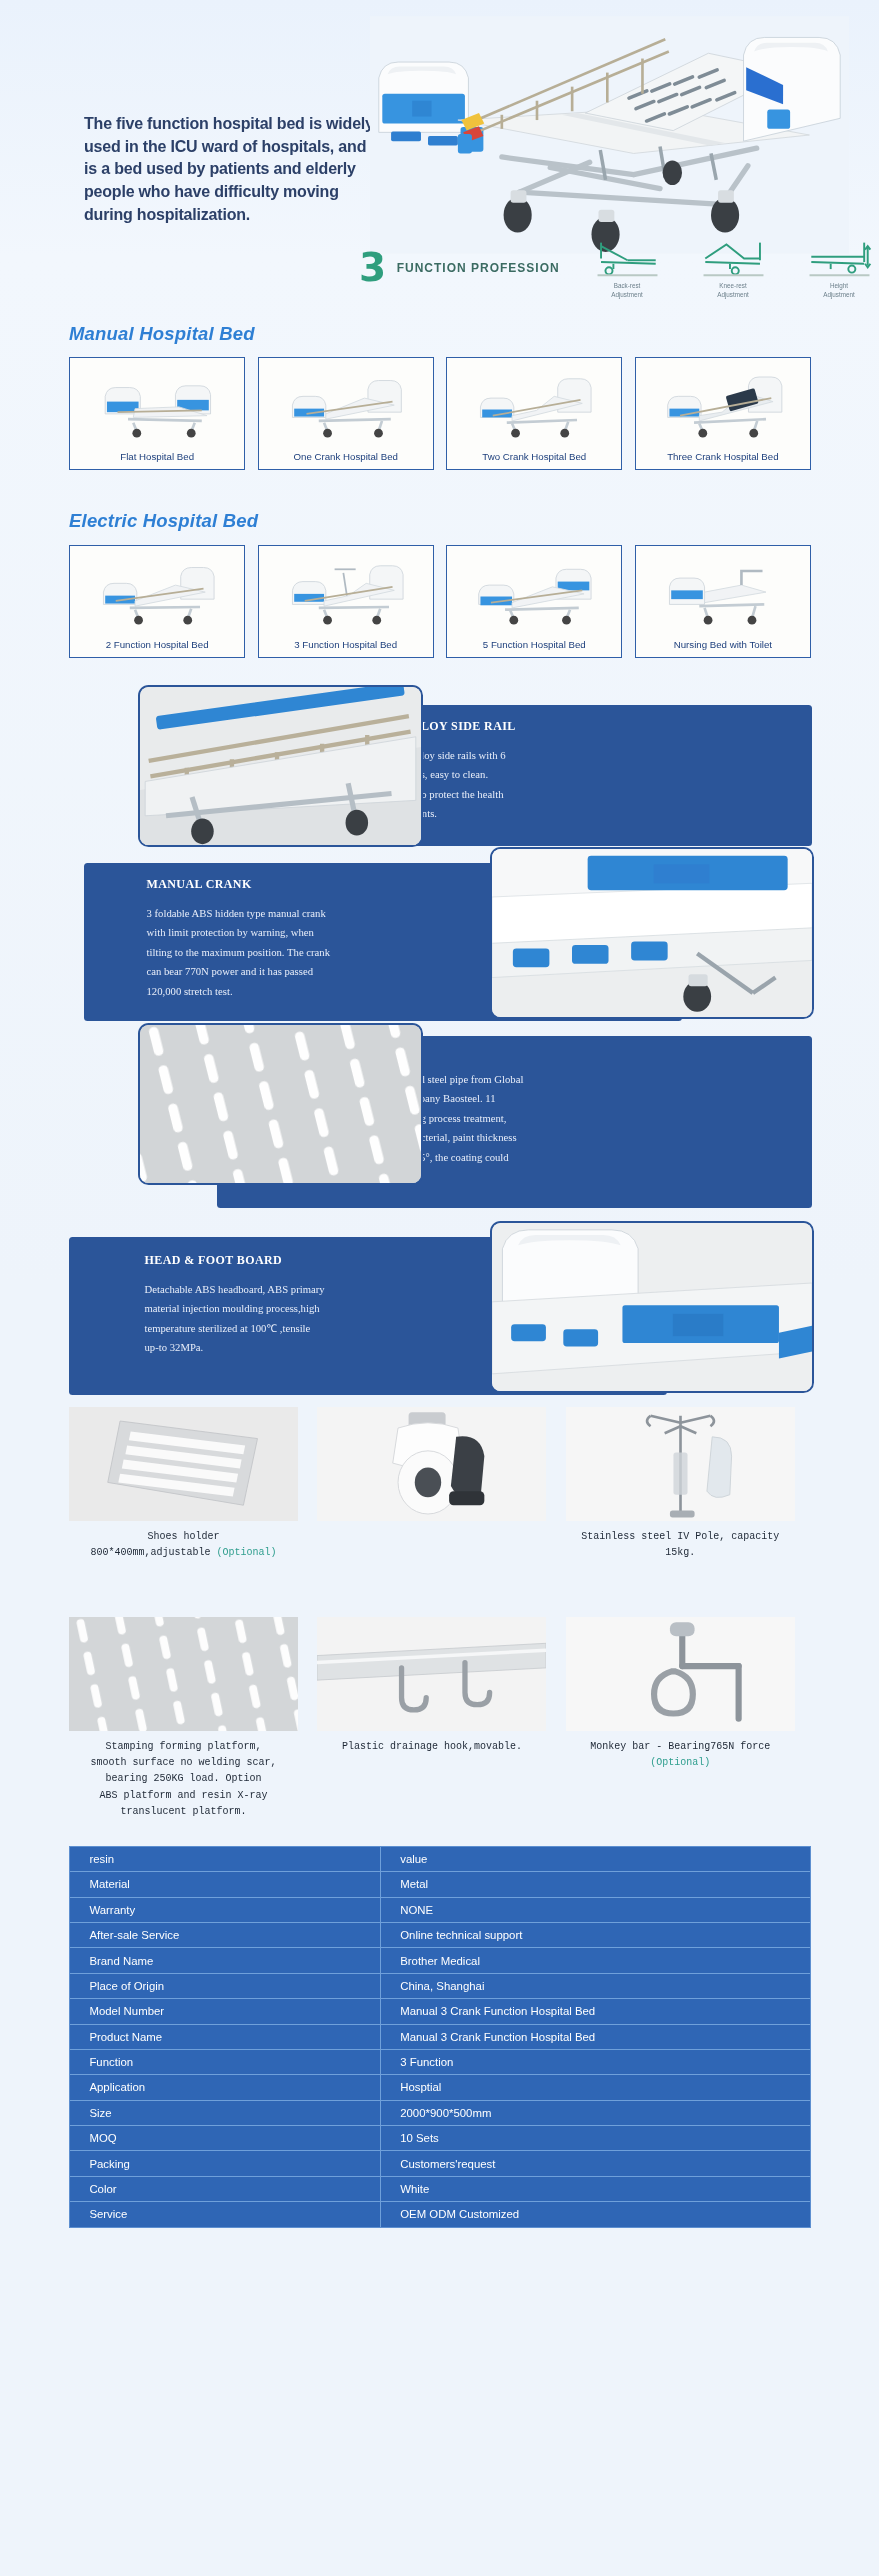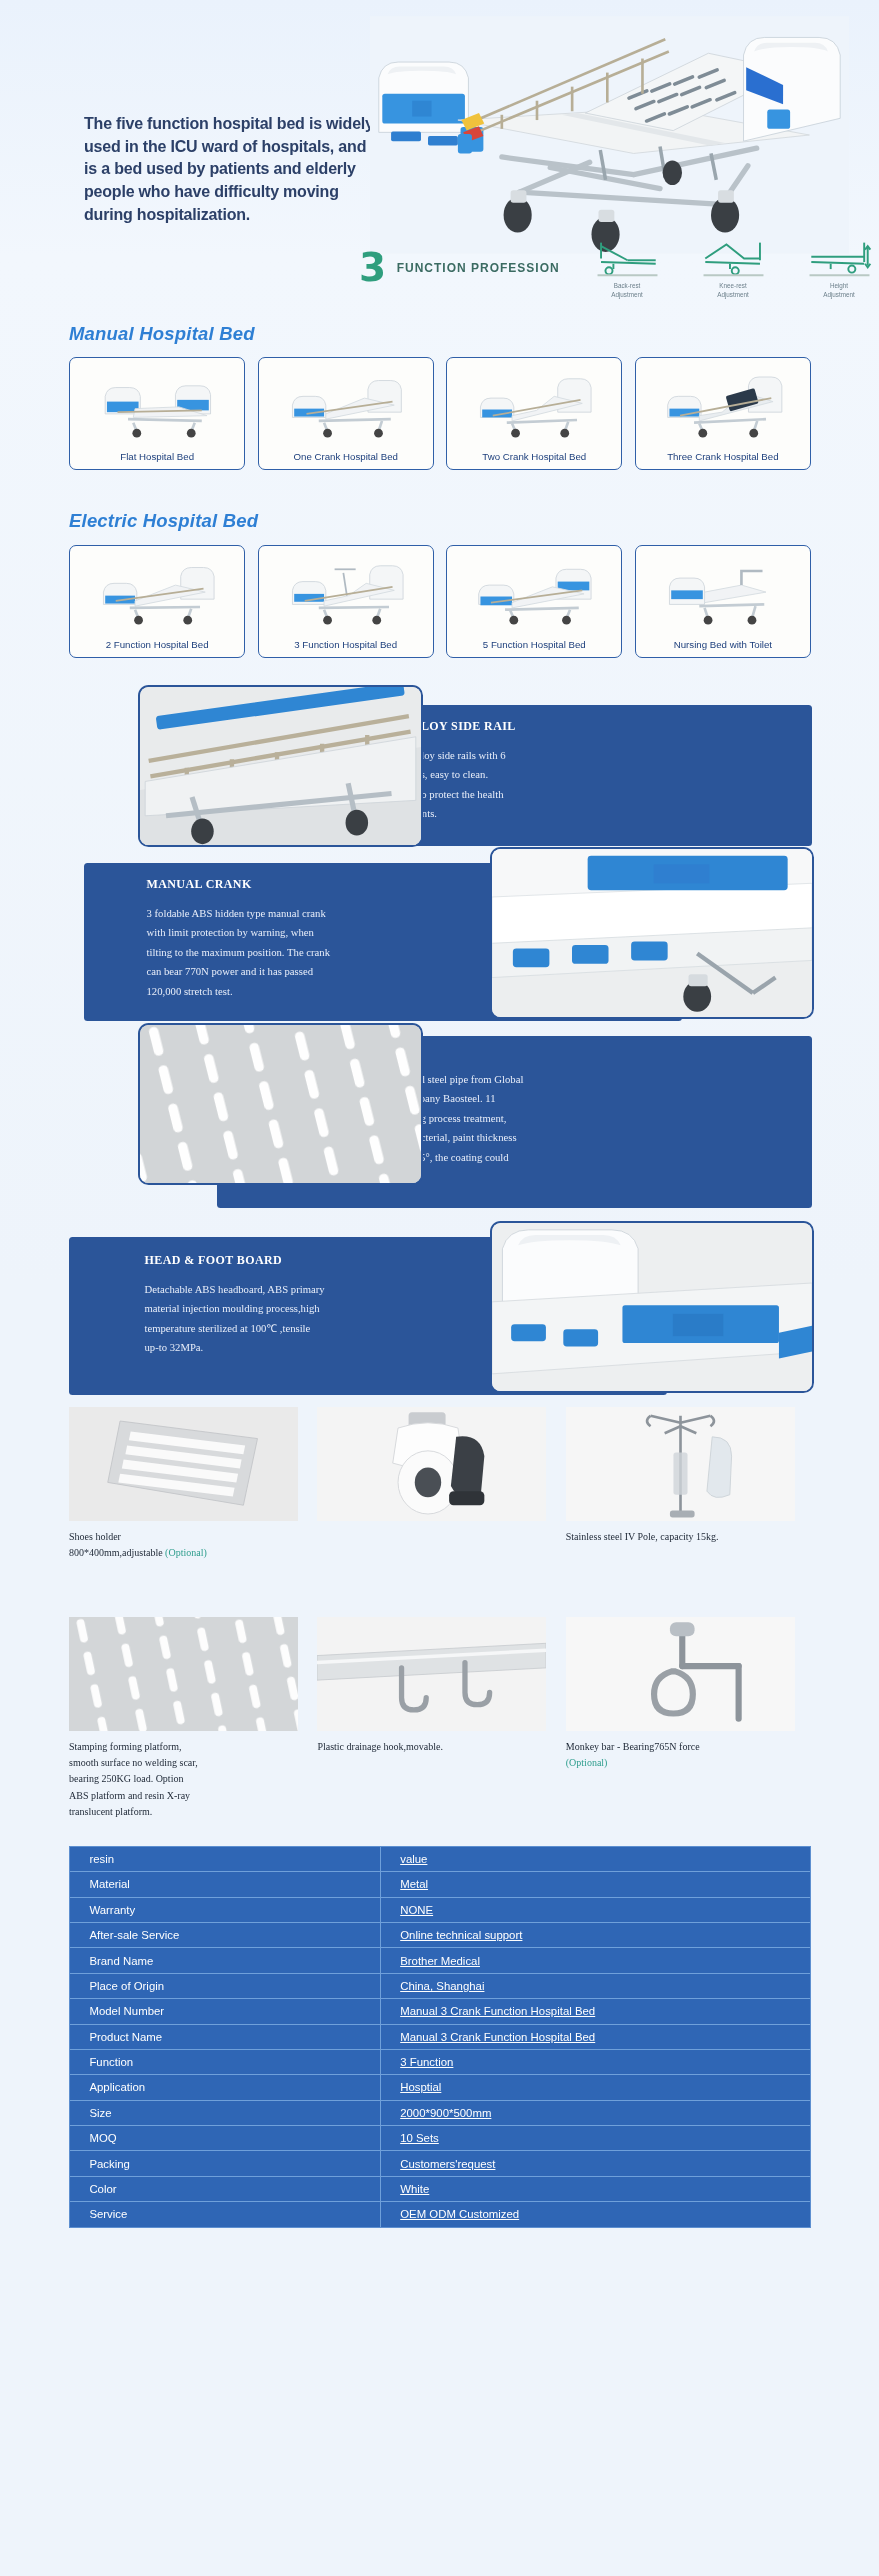--- a/index.html
+++ b/index.html
@@ -38,21 +38,21 @@
 
   
   .sec-head {
     font-size: 18.5px; font-weight: bold; color: #2e7fd4;
     margin: 0 0 12.3px 69px; letter-spacing: 0.2px; font-style: italic;
   }
 
   
   .grid4 { display: flex; gap: 12.3px; padding: 0 69px; }
   .card {
-    flex: 1; background: #fdfdfb; border: 1.4px solid #2f5fa8; border-radius: 7px;
+    flex: 1; background: #fdfdfb; border: 1.4px solid #2f5fa8; border-radius: 0;
     padding: 7px 5.3px 0; display: flex; flex-direction: column; align-items: center;
     height: 113px;
   }
   .card-img { flex: 1; width: 100%; display: flex; align-items: center; justify-content: center; }
   .card-label {
     font-size: 9.7px; color: #1d3f7c; padding: 5.3px 0 7px; text-align: center;
     white-space: nowrap;
   }
 
   
@@ -68,31 +68,31 @@
   }
   .fbody {
     color: #e8eefa; font-family: "Liberation Serif", serif; font-size: 10.7px;
     line-height: 1.82;
   }
 
   
   .acc-row { display: flex; padding: 0 69px; gap: 19.4px; }
   .acc { width: 229px; }
   .acc-img { width: 100%; height: 114px; background: #ececec; overflow: hidden; }
-  .acc-cap { font-family: Liberation Serif, serif; font-size: 10px;
-             line-height: 1.62; color: #1d2735; margin-top: 8px; }
+  .acc-cap { font-family: Liberation Mono, monospace; font-size: 10px;
+             line-height: 1.62; color: #1d2735; margin-top: 8px; text-align: center; }
   .opt { color: #2f9e8e; }
 
   
   .spec { margin: 0 69px; border: 0.9px solid #5d8fd0; background: #2f66b5; }
   .spec-row { display: flex; border-bottom: 0.9px solid #6fa0da; }
   .spec-row:last-child { border-bottom: none; }
   .spec-k, .spec-v { color: #ffffff; font-size: 11.4px; padding: 6.2px 3.5px 6.2px 19.4px; }
   .spec-k { width: 42%; border-right: 0.9px solid #6fa0da; }
-  .spec-v { width: 58%; text-decoration: underline; }
+  .spec-v { width: 58%; }
 
   .gap { height: 26px; }
 </style>
 </head>
 <body>
 
 <div class="page">
 
   <div class="hero">
     <div class="hero-text">The five function hospital bed is widely used in the ICU ward of hospitals, and is a bed used by patients and elderly people who have difficulty moving during hospitalization.</div>

